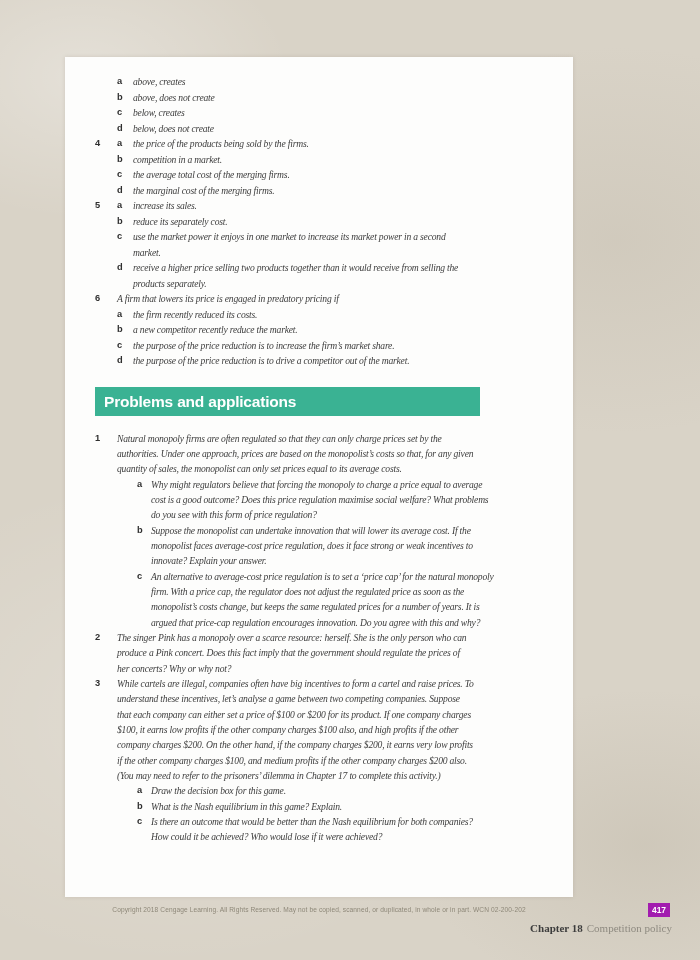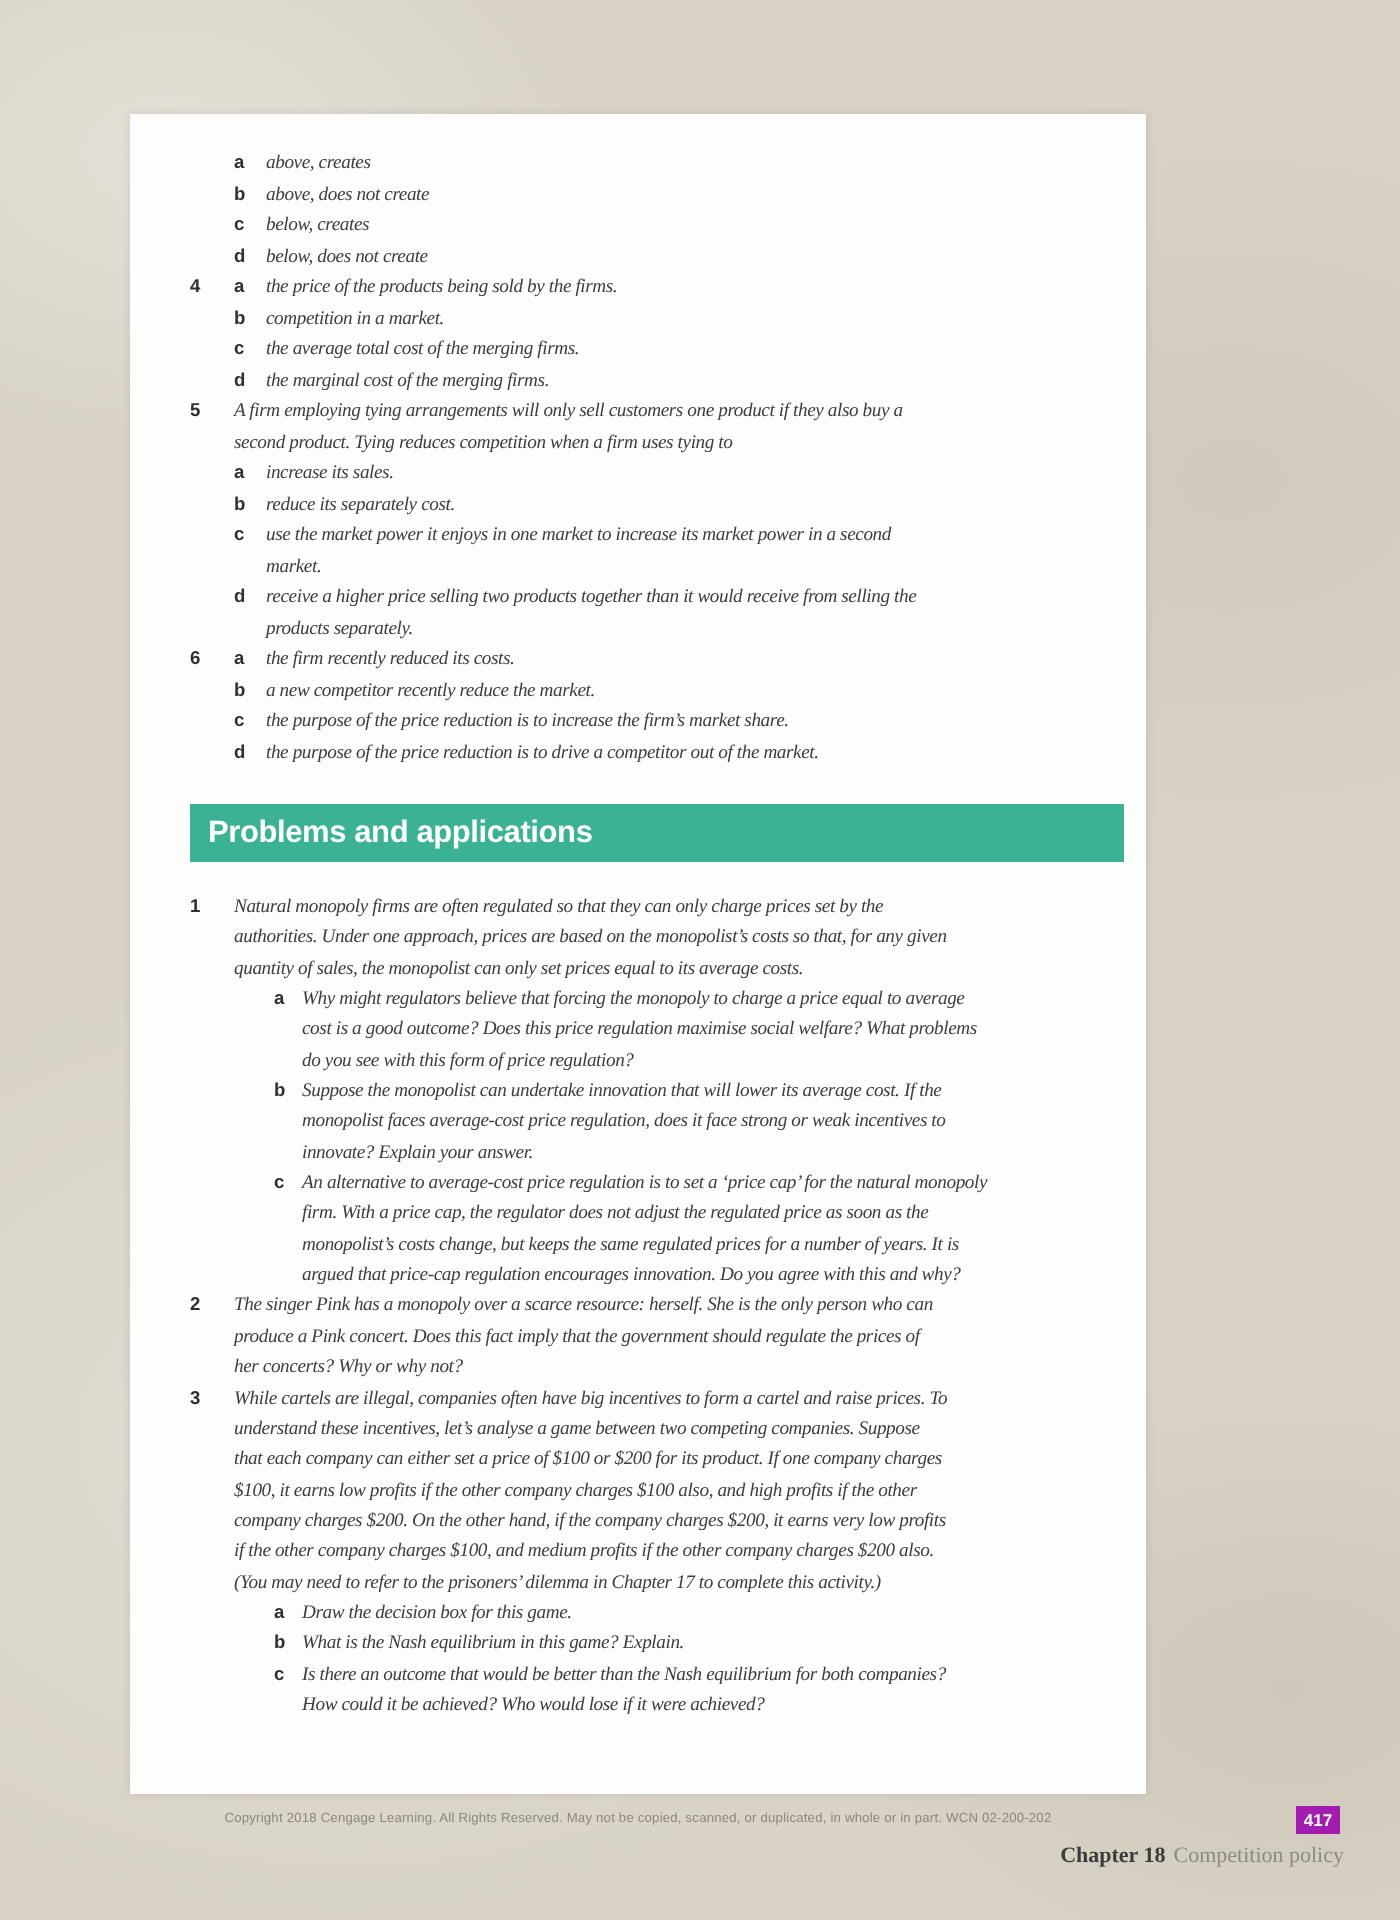--- a/index.html
+++ b/index.html
@@ -58,21 +58,21 @@
   .sub-row { display:flex; margin-left:20px; }
   .sub-letter {
     width:14px; flex:0 0 14px;
     font-weight:bold; color:#2f2f2f;
     font-family:"Liberation Sans","DejaVu Sans",sans-serif;
     font-size:9.3px;
   }
   .sub-text { flex:1; min-width:0; }
   
   .banner {
-    margin:18px 0 12px 30px; width:467px; height:29px;
+    margin:18px 0 12px 30px; width:385px; height:29px;
     background:#3ab293;
     color:#ffffff;
     font-family:"Liberation Sans","DejaVu Sans",sans-serif;
     font-weight:bold; font-size:15.5px; letter-spacing:-0.2px;
     line-height:29px; padding-left:9px;
   }
   
   .copyright {
     position:absolute; left:65px; top:906px; width:508px; z-index:1;
     text-align:center;
@@ -139,22 +139,20 @@
         <div class="opt-row">
           <span class="opt-letter">d</span>
           <span class="opt-text wrap">the marginal cost of the merging firms.</span>
         </div>
       </div>
     </div>
 
     <div class="q-row">
       <span class="q-num">5</span>
       <div class="q-body">
-        <div class="q-text wrap">A firm employing tying arrangements will only sell customers one product if they also buy a
-second product. Tying reduces competition when a firm uses tying to</div>
         <div class="opt-row">
           <span class="opt-letter">a</span>
           <span class="opt-text wrap">increase its sales.</span>
         </div>
         <div class="opt-row">
           <span class="opt-letter">b</span>
           <span class="opt-text wrap">reduce its separately cost.</span>
         </div>
         <div class="opt-row">
           <span class="opt-letter">c</span>
@@ -165,20 +163,21 @@
           <span class="opt-letter">d</span>
           <span class="opt-text wrap">receive a higher price selling two products together than it would receive from selling the
 products separately.</span>
         </div>
       </div>
     </div>
 
     <div class="q-row">
       <span class="q-num">6</span>
       <div class="q-body">
+        <div class="q-text wrap">A firm that lowers its price is engaged in predatory pricing if</div>
         <div class="opt-row">
           <span class="opt-letter">a</span>
           <span class="opt-text wrap">the firm recently reduced its costs.</span>
         </div>
         <div class="opt-row">
           <span class="opt-letter">b</span>
           <span class="opt-text wrap">a new competitor recently reduce the market.</span>
         </div>
         <div class="opt-row">
           <span class="opt-letter">c</span>

